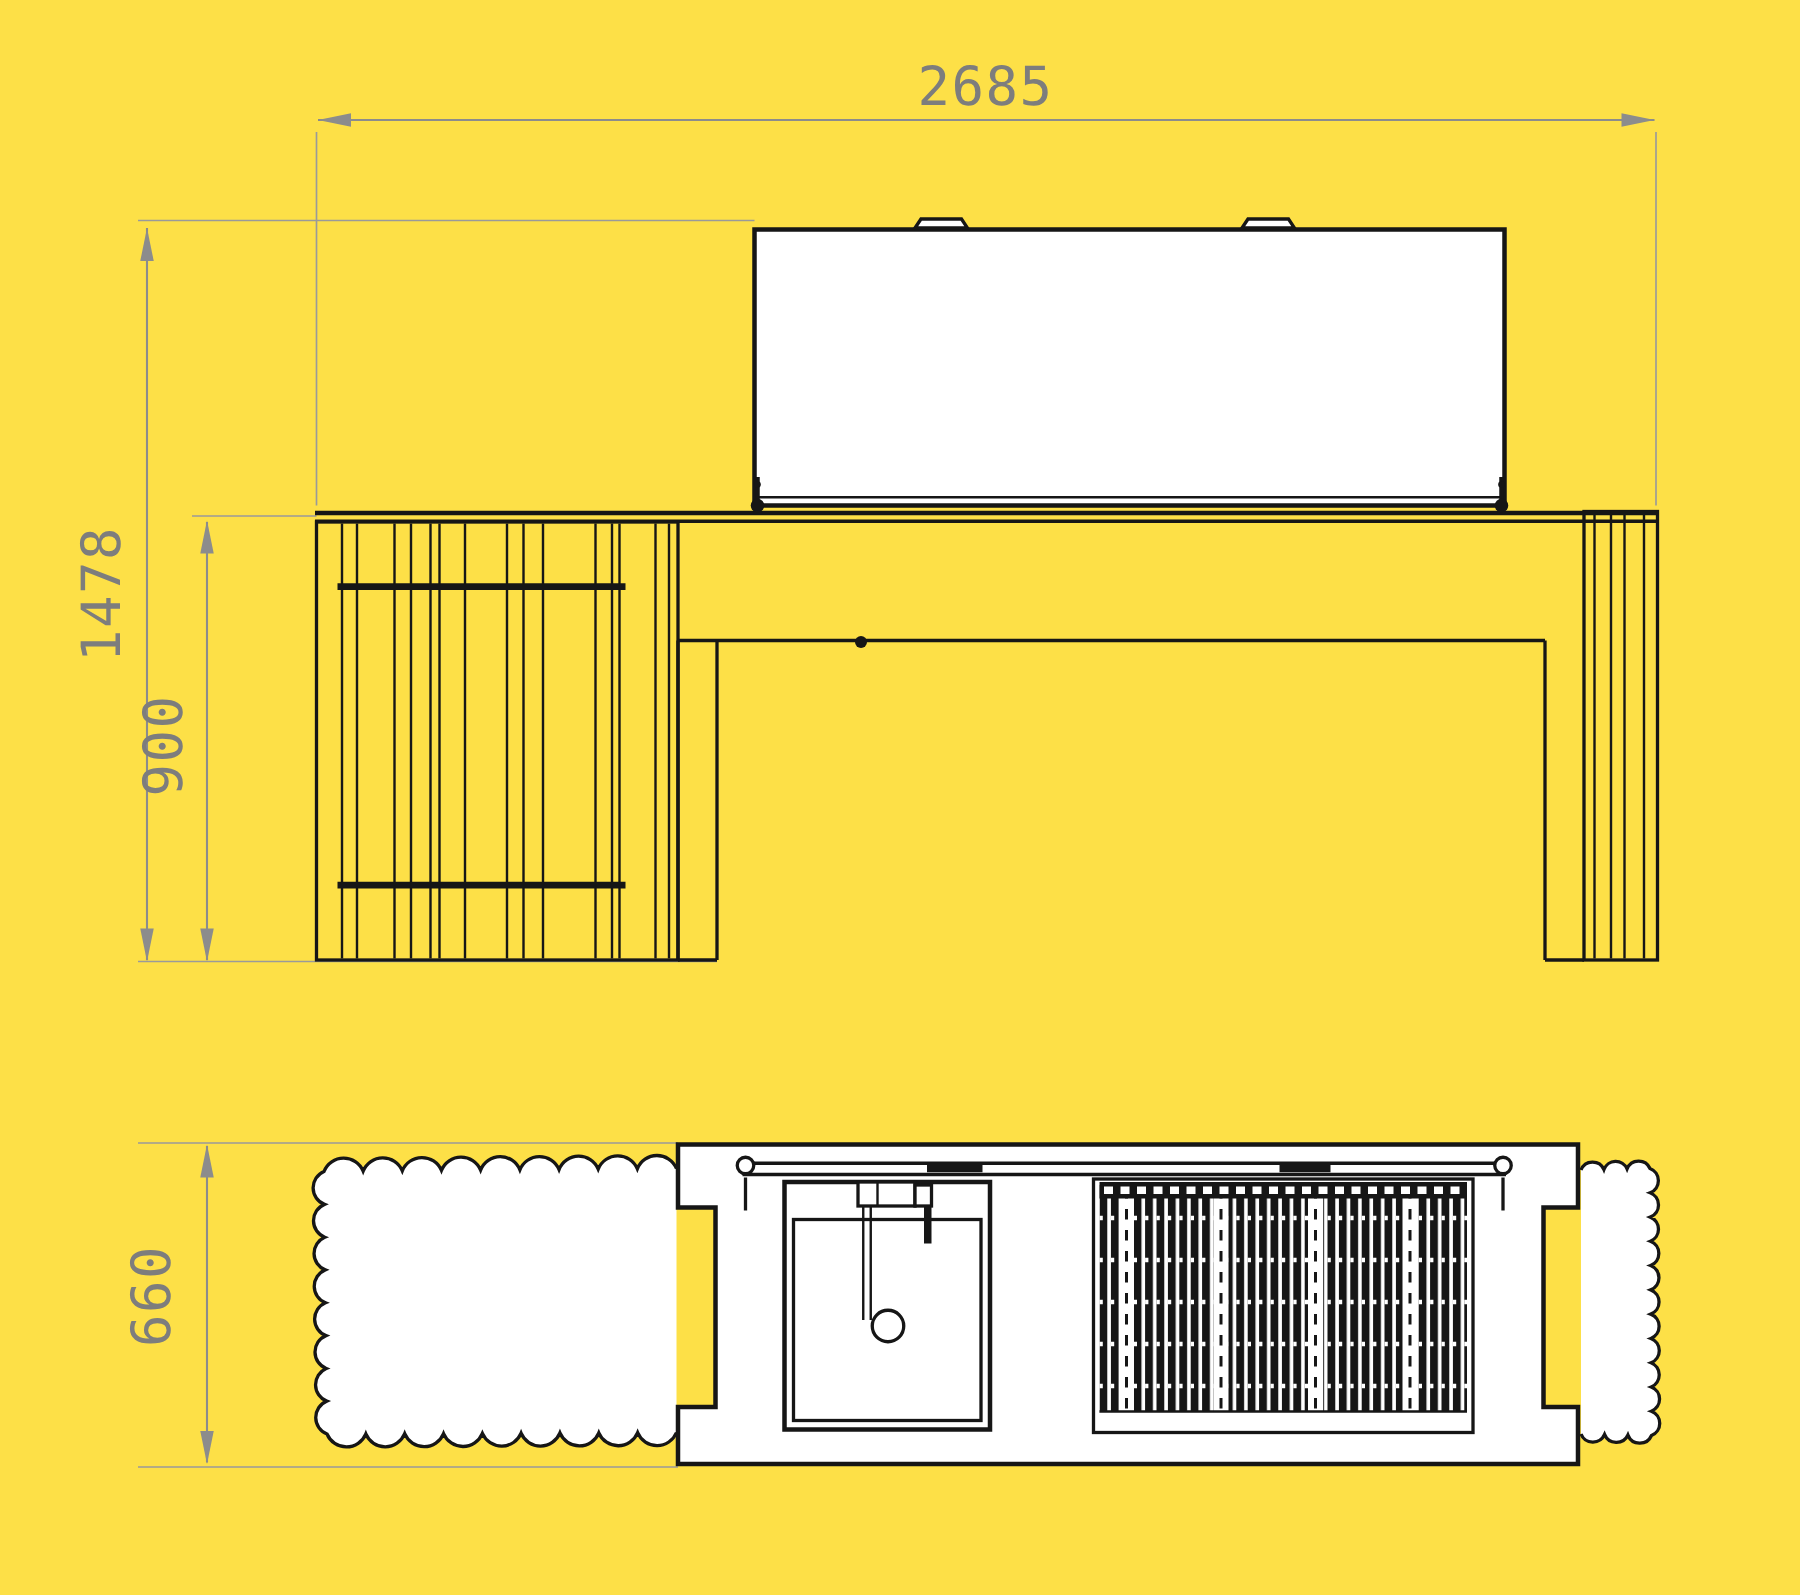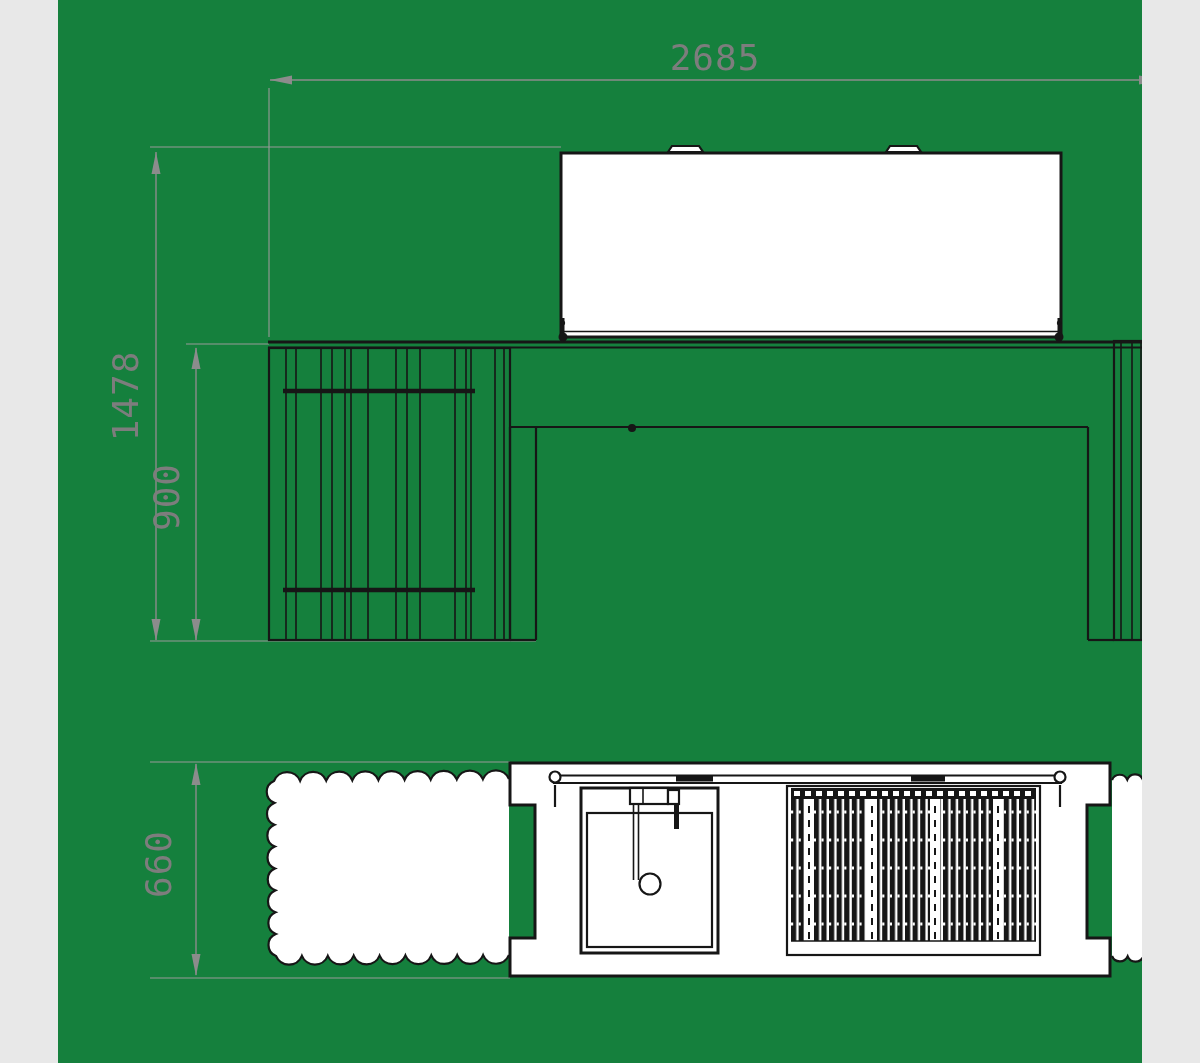--- a/index.html
+++ b/index.html
@@ -1,18 +1,18 @@
 <!DOCTYPE html>
 <html><head>
 <meta charset="utf-8">
 <style>
   html,body{margin:0;padding:0;background:#e8e8e8;}
   .sheet{
-    position:relative;width:1084px;height:1063px;margin:0 auto;
-    background:#15803d;overflow:hidden;
+    position:relative;width:1200px;height:1063px;margin:0 auto;
+    background:#fde047;overflow:hidden;
     font-family:"DejaVu Sans Mono","Liberation Mono",monospace;
   }
   svg{position:absolute;left:0;top:0;}
   .dim-line{stroke:#8c8c8c;stroke-width:1.4;fill:none;}
   .ext-line{stroke:#9a9a9a;stroke-width:1.1;fill:none;}
   .dim-arrow{fill:#8c8c8c;stroke:none;}
   .dim-text{fill:#7d7d7d;font-size:36px;letter-spacing:1px;}
   .obj{stroke:#161616;fill:none;}
   .obj-fill{stroke:#161616;fill:#ffffff;}
   .thin{stroke-width:1.6;}

